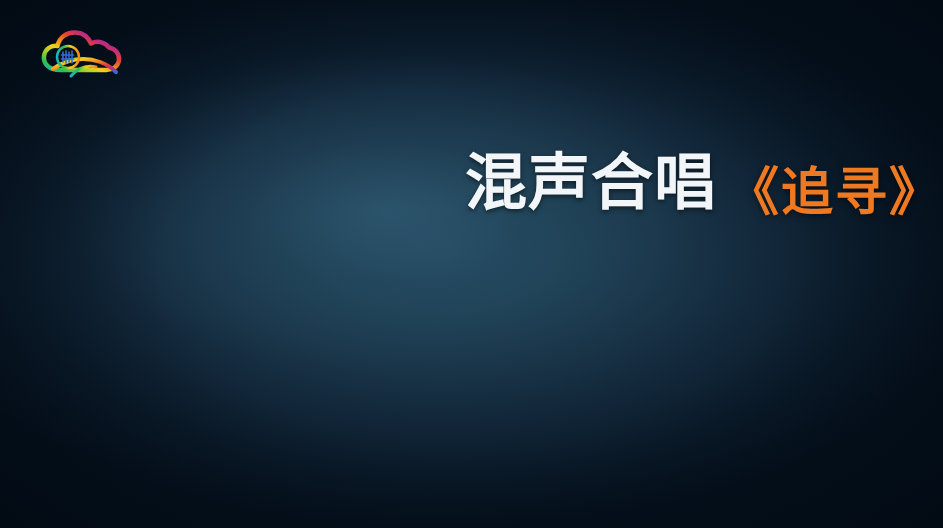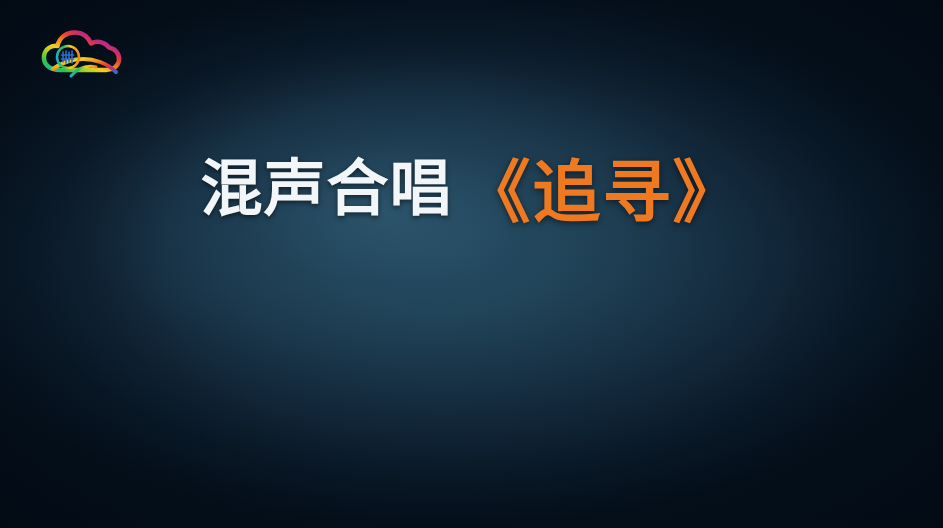--- a/index.html
+++ b/index.html
@@ -88,33 +88,33 @@
   .logo svg { display: block; width: 100%; height: 100%; }
 
   
   .title-row {
     position: absolute;
     left: 0;
     right: 0;
     top: 152px;
     display: flex;
     align-items: baseline;
-    justify-content: center;
+    justify-content: flex-end;
     white-space: nowrap;
   }
   .title-main {
     font-size: 62px;
     font-weight: 700;
     color: #f2f6f8;
     letter-spacing: 1px;
     line-height: 1;
     text-shadow: 0 2px 5px rgba(0,0,0,0.55);
   }
   .title-work {
-    font-size: 68px;
+    font-size: 52px;
     font-weight: 700;
     color: #ef7921;
     line-height: 1;
     margin-left: 10px;
     position: relative;
     top: 6px;
     letter-spacing: 2px;
     text-shadow: 0 2px 6px rgba(0,0,0,0.5);
   }
 

